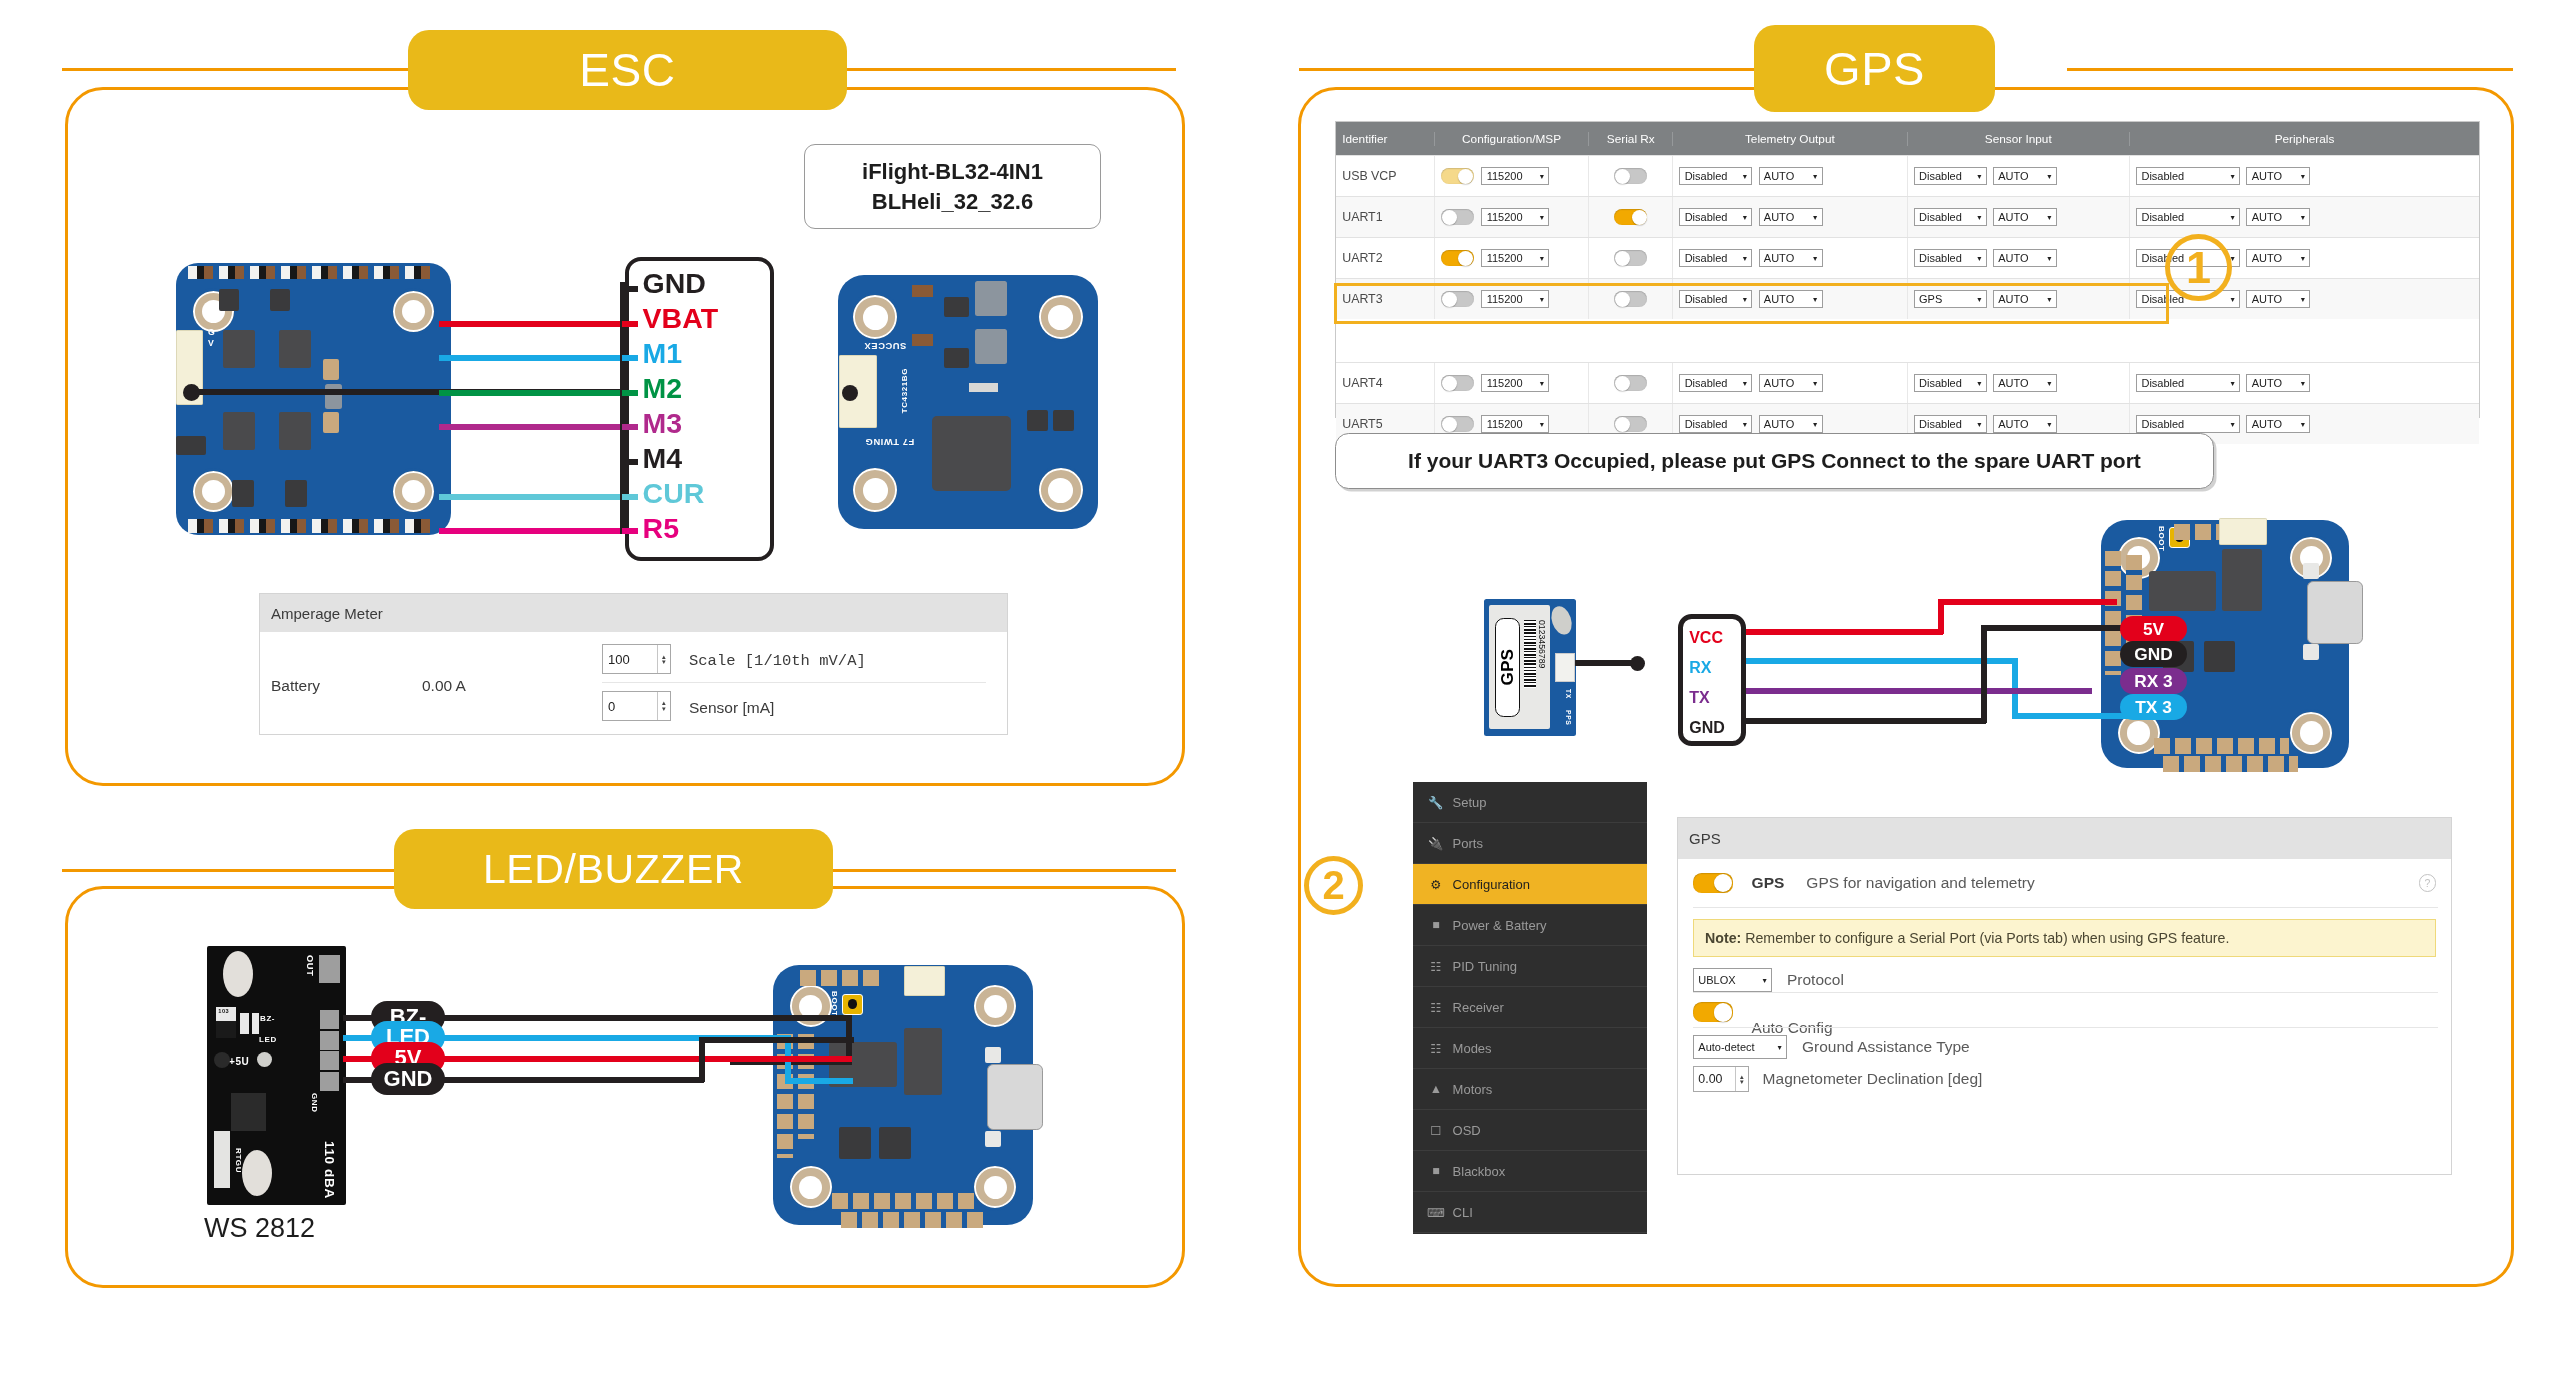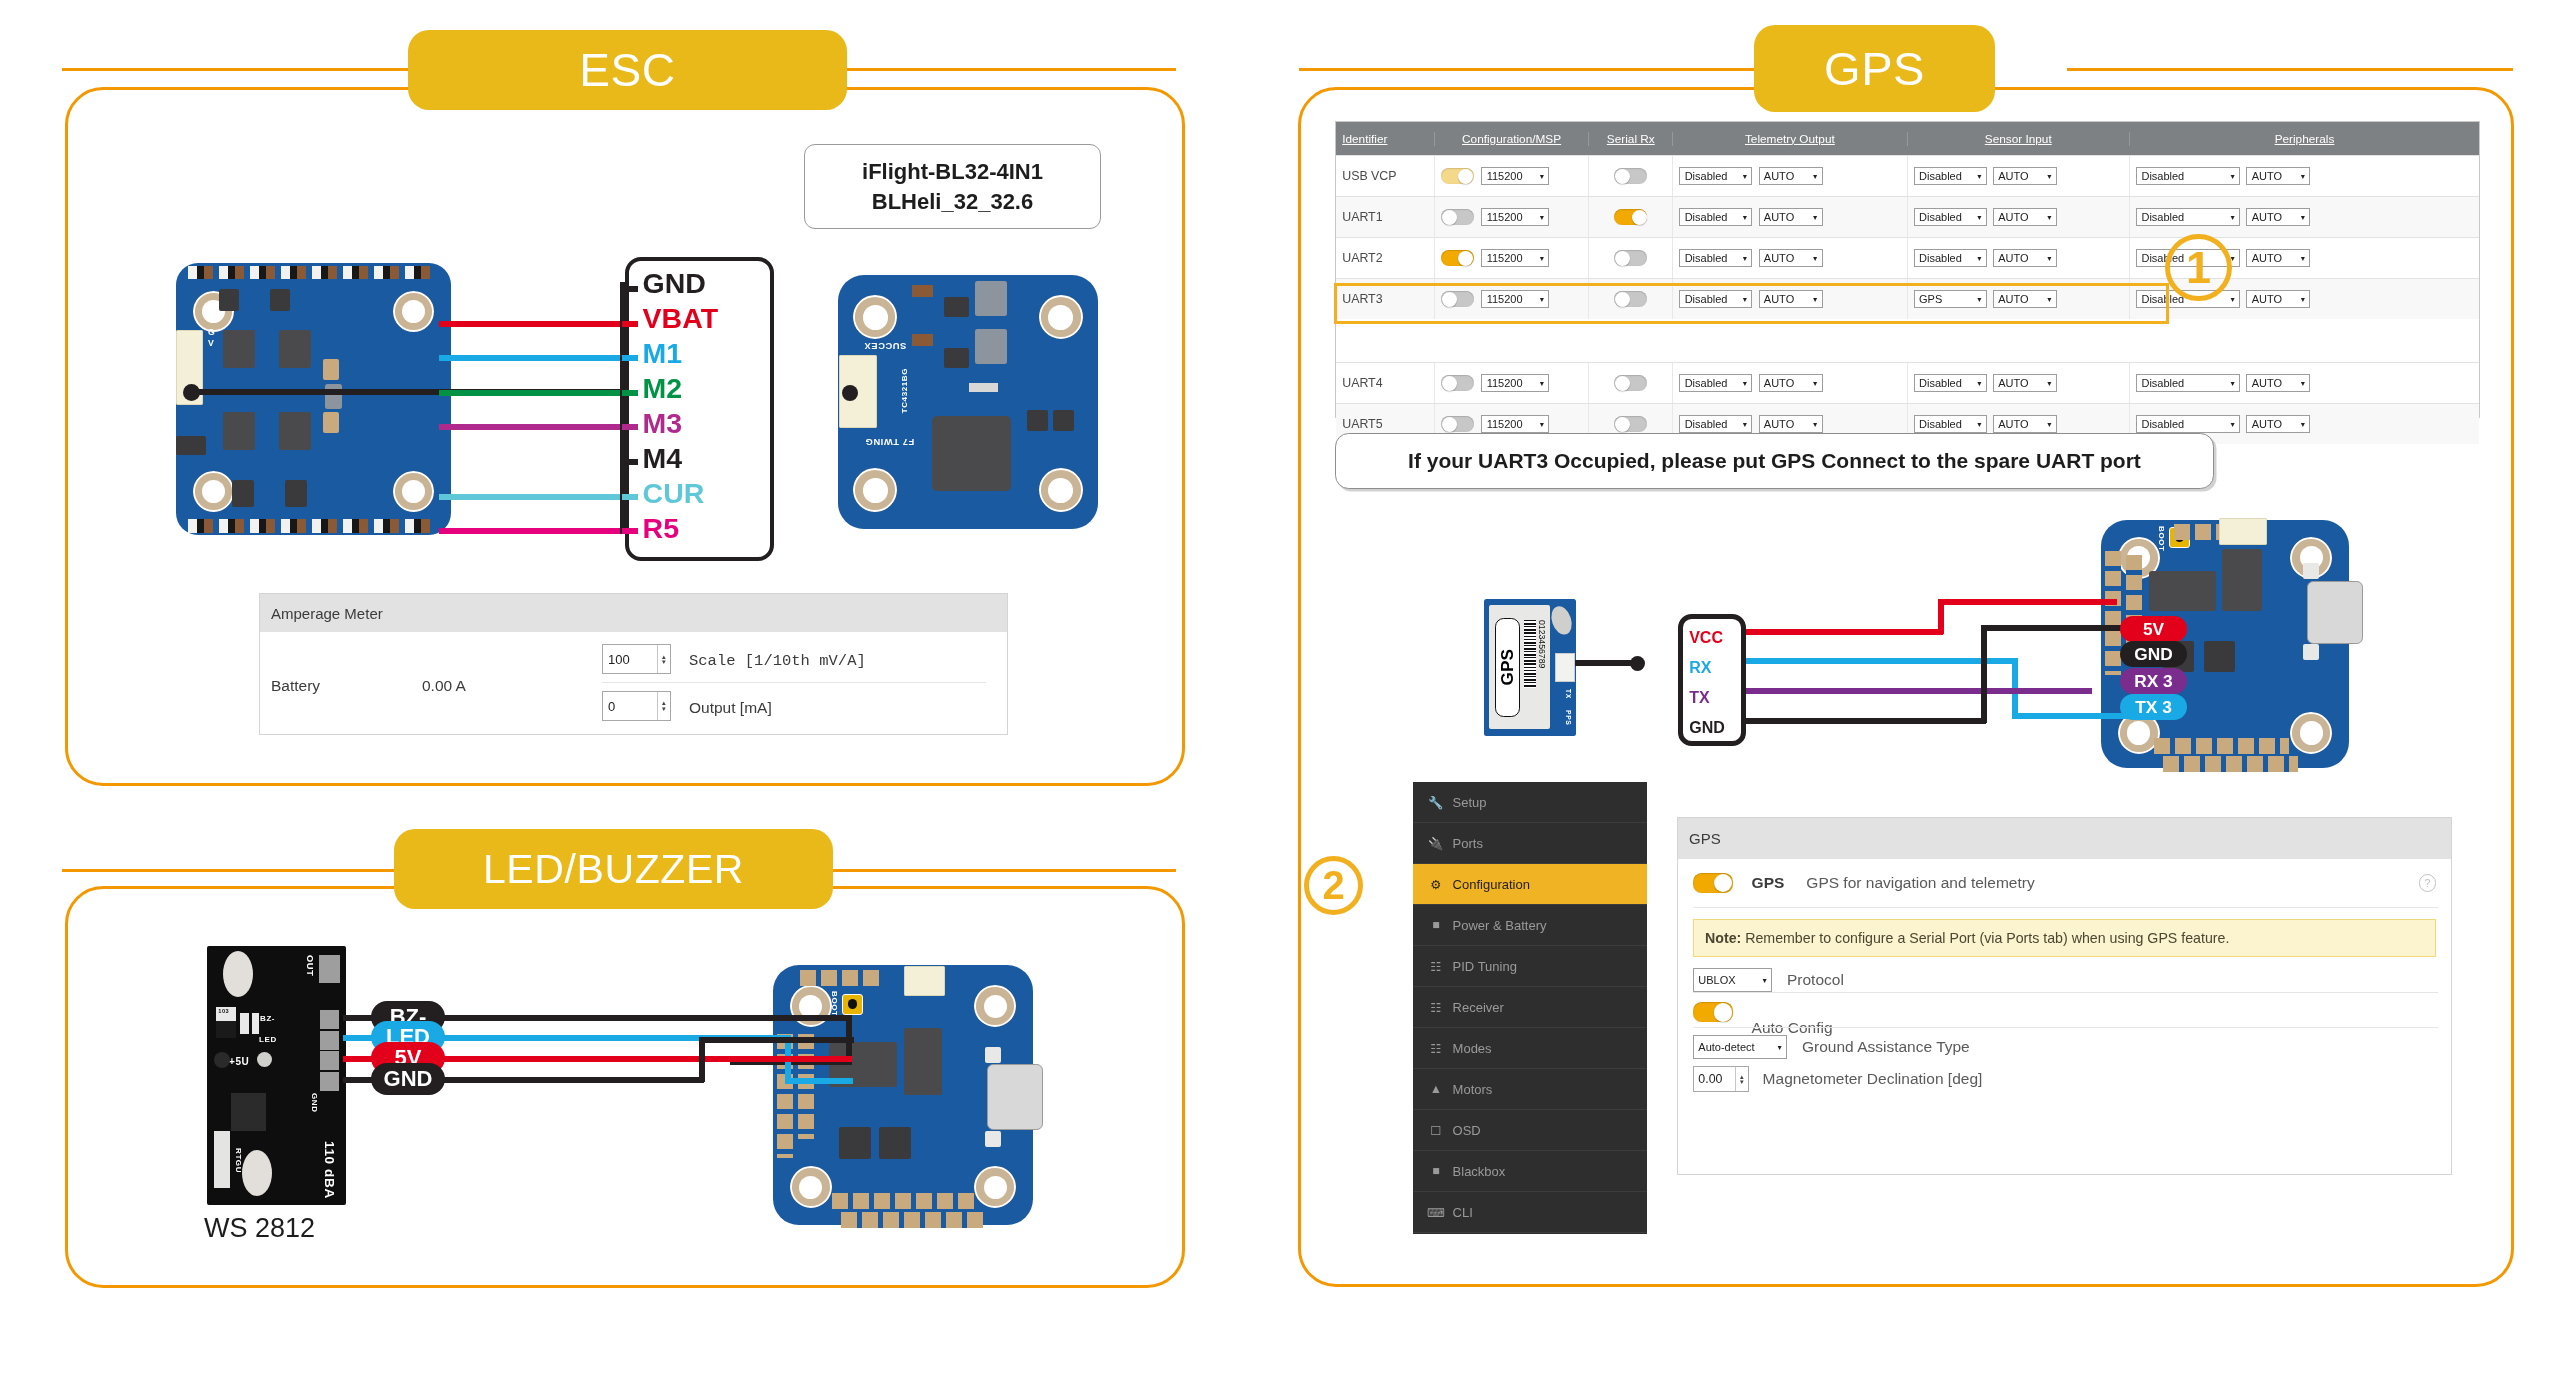--- a/index.html
+++ b/index.html
@@ -38,21 +38,21 @@
     position:absolute; display:flex; align-items:center; justify-content:center;
     border-radius:618px; color:#fff; font-weight:700; z-index:5; white-space:nowrap;
   }
 
   
   .bf-table { position:absolute; border:0.6px solid #c9c9c9; background:#fff; font-size:11.8px; color:#333; }
   .bf-th { background:#7E8183; color:#fff; display:flex; align-items:center; font-size:11.8px; }
   .bf-row { display:flex; border-top:0.6px solid #e2e2e2; background:#fff; }
   .bf-row.alt { background:#f8f8f8; }
   .bf-cell { display:flex; align-items:center; border-right:0.6px solid #e8e8e8; padding:0 6.2px; }
-  .bf-th .bf-cell { border-right:0.6px solid #96999b; justify-content:center;text-decoration:underline; }
+  .bf-th .bf-cell { border-right:0.6px solid #96999b; justify-content:center; }
   .bf-th .bf-cell.lf { justify-content:flex-start; }
   .toggle { width:33px; height:16px; border-radius:8.7px; background:#C7C7C7; position:relative; flex:none; box-shadow:0 0.6px 1.2px rgba(0,0,0,.25) inset; }
   .toggle i { position:absolute; top:0.6px; left:0.6px; width:15px; height:15px; border-radius:50%; background:#fff; box-shadow:0 0.6px 1.2px rgba(0,0,0,.3); }
   .toggle.on { background:#F2A900; }
   .toggle.on i { left:auto; right:0.6px; }
   .toggle.soft { background:#F5D98A; }
   .toggle.soft i { left:auto; right:0.6px; }
   .sel { height:18.6px; border:0.6px solid #9d9d9d; background:#fff; display:flex; align-items:center; justify-content:space-between; padding:0 3.1px 0 4.3px; font-size:11px; color:#222; flex:none; }
   .sel b { font-weight:400; }
   .caret { font-size:6.8px; color:#222; margin-left:3.7px; }
@@ -205,21 +205,21 @@
     </div>
     <div style="position:absolute; left:429px; top:20px; font-size:15.5px; color:#3b3b3b;font-family:Liberation Mono, monospace;">Scale [1/10th mV/A]</div>
     <div class="divline" style="left:342px; top:50px; width:384px;"></div>
     <div class="spin" style="position:absolute; left:342px; top:59px; width:69px; height:30px;">
       <span style="padding-left:5px;">0</span>
       <span class="arrows">
           <span>▲</span>
           <span>▼</span>
         </span>
     </div>
-    <div style="position:absolute; left:429px; top:67px; font-size:15.5px; color:#3b3b3b;">Output [mA]</div>
+    <div style="position:absolute; left:429px; top:67px; font-size:15.5px; color:#3b3b3b;">Sensor [mA]</div>
     <div class="divline" style="left:8.7px; bottom:3.7px; width:729px; background:repeating-linear-gradient(90deg,#ddd 0 1.9px,transparent 1.9px 3.7px);"></div>
   </div>
 </div>
 
 <div class="sec-line" style="left:62px; top:869px; width:334px;"></div>
 <div class="sec-line" style="left:829px; top:869px; width:347px;"></div>
 <div class="sec-badge" style="left:394px; top:829px; width:439px; height:80px; font-size:41px;">LED/BUZZER</div>
 
 <div class="panel" style="left:65px; top:886px; width:1120px; height:402px;"></div>
 

